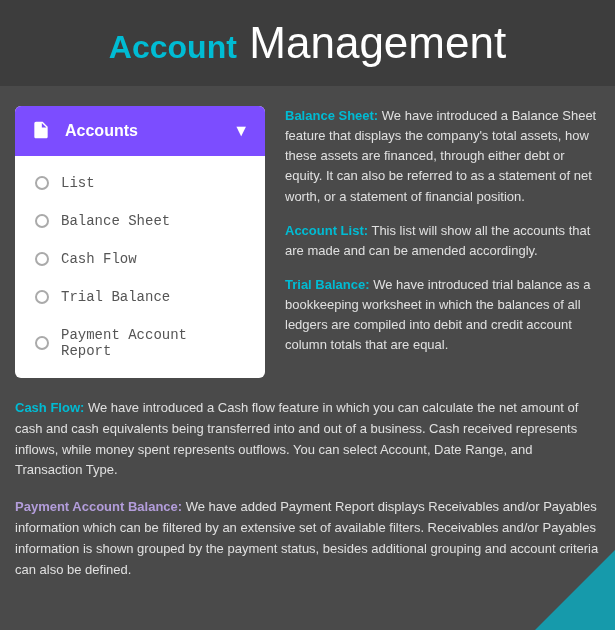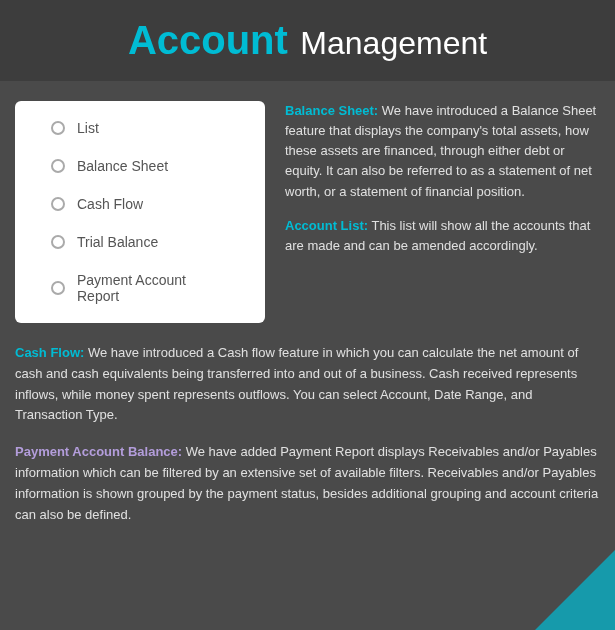--- a/index.html
+++ b/index.html
@@ -12,28 +12,28 @@
       overflow: hidden;
     }
 
     .header {
       background: #3d3d3d;
       text-align: center;
       padding: 18px 10px;
     }
 
     .header-title {
-      font-size: 40px;
+      font-size: 32px;
       font-weight: 900;
       color: #00bcd4;
       display: inline;
     }
 
     .header-title-normal {
-      font-size: 32px;
+      font-size: 44px;
       font-weight: 400;
       color: #ffffff;
       display: inline;
       margin-left: 8px;
     }
 
     .main-content {
       display: flex;
       padding: 20px 15px;
       gap: 20px;
@@ -76,21 +76,22 @@
       font-size: 16px;
       font-weight: 600;
     }
 
     .chevron-icon {
       color: #ffffff;
       font-size: 16px;
     }
 
     .sidebar-menu {
-      padding: 8px 16px;
+      padding: 8px 0;
+      font-family: Liberation Mono, monospace;
     }
 
     .sidebar-menu-item {
       display: flex;
       align-items: center;
       gap: 12px;
       padding: 11px 20px;
       cursor: pointer;
       font-size: 14px;
       color: #555;
@@ -164,20 +165,31 @@
 <body>
 
 <div class="header">
   <span class="header-title">Account</span>
   <span class="header-title-normal">Management</span>
 </div>
 
 <div class="main-content">
 
   <div class="sidebar">
+    <div class="sidebar-header">
+      <div class="sidebar-header-left">
+        <span class="sidebar-icon">
+          <svg width="20" height="20" viewBox="0 0 24 24" fill="white">
+            <path d="M14 2H6c-1.1 0-2 .9-2 2v16c0 1.1.9 2 2 2h12c1.1 0 2-.9 2-2V8l-6-6zm-1 7V3.5L18.5 9H13z"></path>
+          </svg>
+        </span>
+        <span class="sidebar-label">Accounts</span>
+      </div>
+      <span class="chevron-icon">▼</span>
+    </div>
 
     <div class="sidebar-menu">
       <div class="sidebar-menu-item">
         <div class="radio-circle"></div>
         <span>List</span>
       </div>
       <div class="sidebar-menu-item">
         <div class="radio-circle"></div>
         <span>Balance Sheet</span>
       </div>
@@ -203,20 +215,25 @@
         <span class="info-label-cyan">Balance Sheet:</span><span> We have introduced a Balance Sheet feature that displays the company's total assets, how these assets are financed, through either debt or equity. It can also be referred to as a statement of net worth, or a statement of financial position.</span>
       </p>
     </div>
 
     <div class="info-section">
       <p class="info-paragraph">
         <span class="info-label-cyan">Account List:</span><span> This list will show all the accounts that are made and can be amended accordingly.</span>
       </p>
     </div>
 
+    <div class="info-section">
+      <p class="info-paragraph">
+        <span class="info-label-cyan">Trial Balance:</span><span> We have introduced trial balance as a bookkeeping worksheet in which the balances of all ledgers are compiled into debit and credit account column totals that are equal.</span>
+      </p>
+    </div>
 
   </div>
 </div>
 
 <div class="bottom-section">
   <p class="bottom-paragraph">
     <span class="bottom-label-cyan">Cash Flow:</span><span> We have introduced a Cash flow feature in which you can calculate the net amount of cash and cash equivalents being transferred into and out of a business. Cash received represents inflows, while money spent represents outflows. You can select  Account, Date Range, and Transaction Type.</span>
   </p>
 
   <p class="bottom-paragraph">

